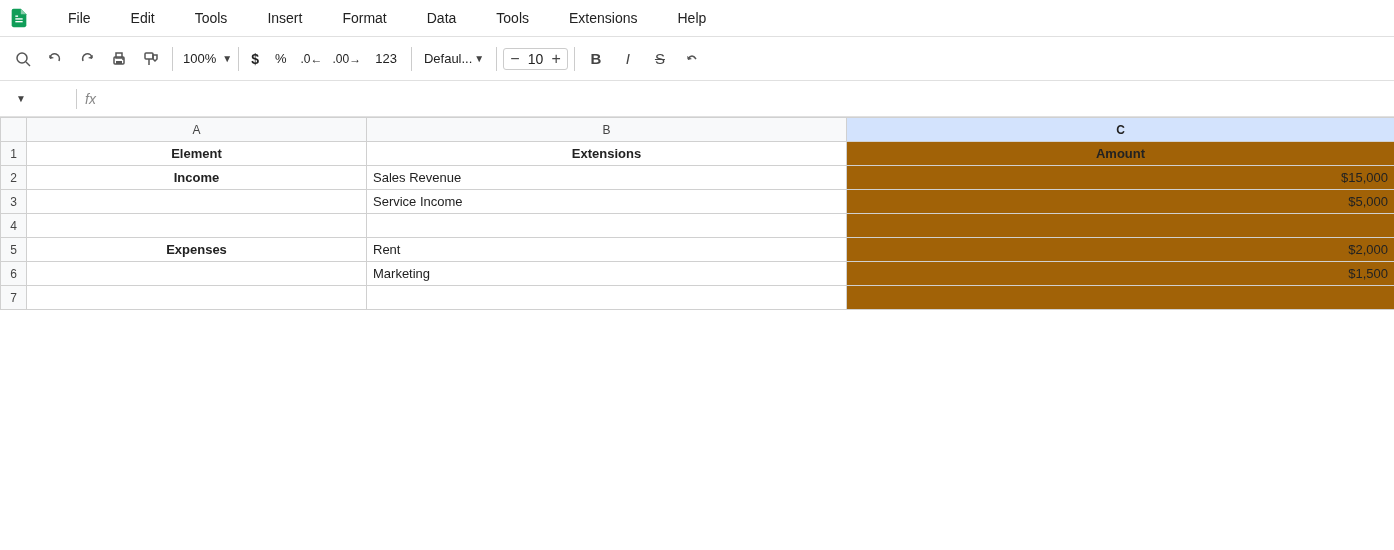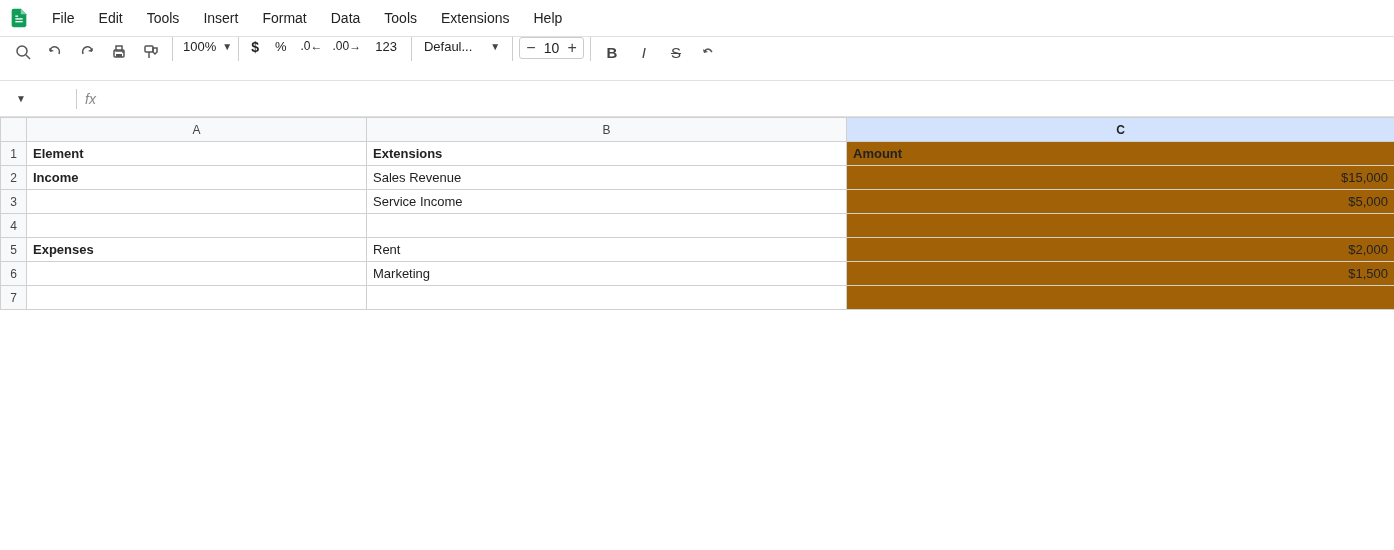--- a/index.html
+++ b/index.html
@@ -13,39 +13,39 @@
       overflow: hidden;
     }
 
     
     .menu-bar {
       display: flex;
       align-items: center;
       height: 37px;
       padding: 0 8px;
       border-bottom: 1px solid #e0e0e0;
-      gap: 4px;
+      gap: 20px;
     }
     .menu-logo {
       width: 22px;
       height: 22px;
       margin-right: 8px;
     }
     .menu-item {
       padding: 4px 10px;
       cursor: pointer;
       border-radius: 3px;
       font-size: 14px;
       color: #222;
     }
 
     
     .toolbar {
       display: flex;
-      align-items: flex-start;
+      align-items: center;
       height: 44px;
       padding: 0 8px;
       border-bottom: 1px solid #e0e0e0;
       gap: 2px;
     }
     .toolbar-btn {
       width: 30px;
       height: 30px;
       display: flex;
       align-items: center;
@@ -133,21 +133,21 @@
       font-weight: bold;
       font-size: 15px;
     }
     .italic-btn {
       font-style: italic;
       font-size: 15px;
     }
     .font-family-control {
       display: flex;
       align-items: center;
-      gap: 18px;
+      gap: 2px;
       padding: 2px 6px;
       border: none;
       border-radius: 3px;
       cursor: pointer;
       font-size: 13px;
       color: #222;
       background: transparent;
     }
 
     
@@ -234,21 +234,21 @@
       height: 24px;
       padding: 0 6px;
       font-size: 13px;
       vertical-align: middle;
       white-space: nowrap;
       overflow: hidden;
     }
     .col-a { width: 340px; }
     .col-b { width: 480px; }
     .col-c { width: 548px; background: #a16207; }
-    .bold-cell { font-weight: bold; }
+    .bold-cell { font-weight: bold; text-align: center; }
     .right-align { text-align: right; }
     .col-c-header { background: #d3e3fd !important; }
   </style>
 </head>
 <body>
 
 <div class="menu-bar">
 
   <svg class="menu-logo" viewBox="0 0 24 24">
     <rect x="0" y="0" width="24" height="24" fill="none"></rect>

